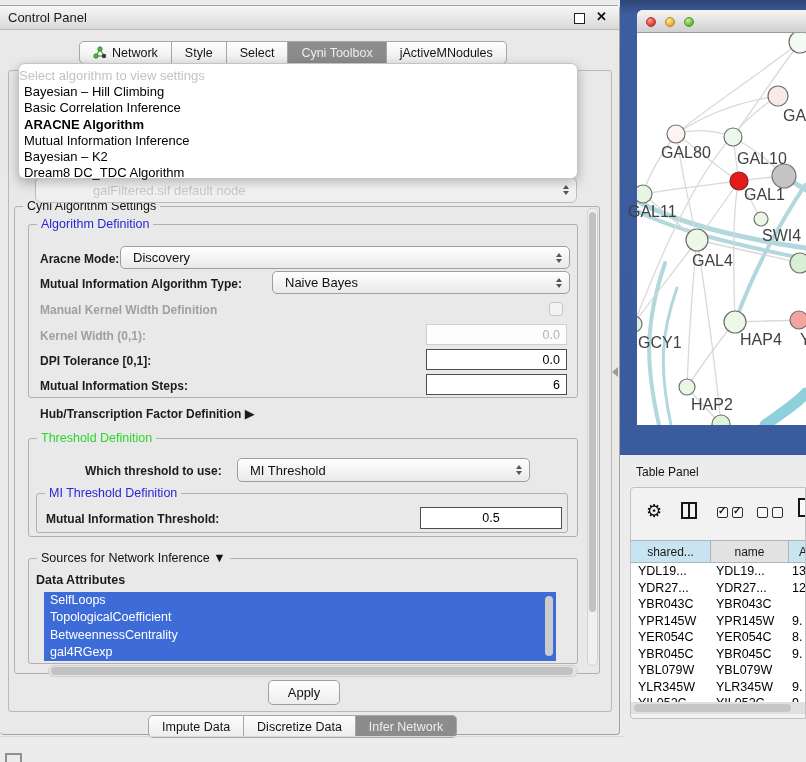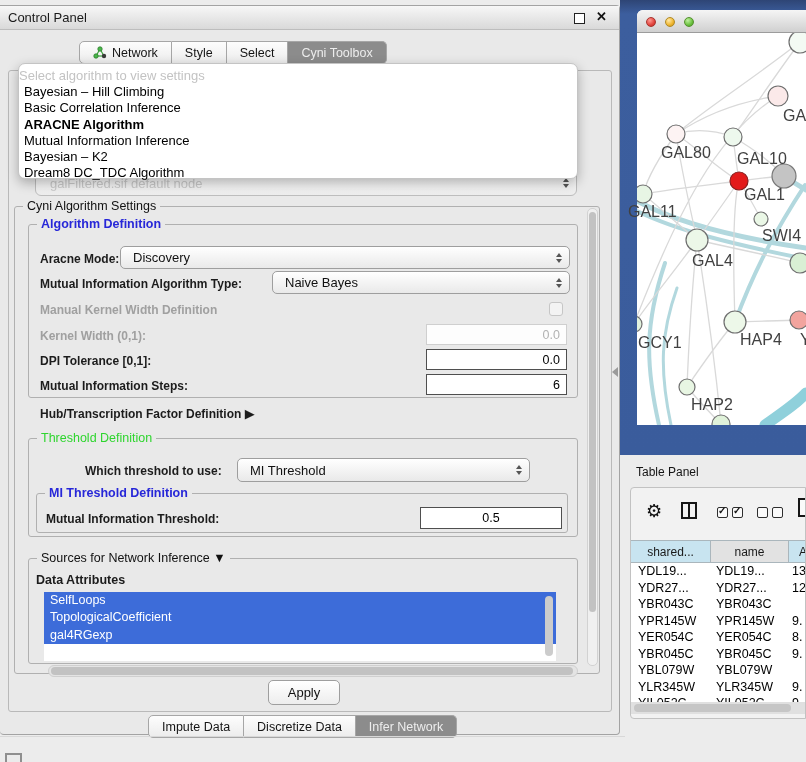--- a/index.html
+++ b/index.html
@@ -20,35 +20,35 @@
        background:linear-gradient(#fdfdfd,#ececec);border:1px solid #a6a6a6;border-left:none;box-sizing:border-box;}
   .seg:first-child{border-left:1px solid #a6a6a6;border-radius:5px 0 0 5px;}
   .seg:last-child{border-radius:0 5px 5px 0;}
   .seg.sel{background:#8c8c8c;color:#ededed;}
   .toptabs{left:79px;top:35px;}
   .bottabs{left:148px;top:709px;}
   
   .innerpanel{position:absolute;left:8px;top:64px;width:604px;height:642px;border:1px solid #b9b9b9;
               border-radius:3px;box-sizing:border-box;}
   
-  .bgcombo{position:absolute;left:35px;top:164px;width:542px;height:26px;z-index:5;
+  .bgcombo{position:absolute;left:35px;top:171px;width:542px;height:26px;z-index:5;
            background:linear-gradient(#fcfcfc,#ededed);border:1px solid #bdbdbd;border-radius:6px;
-           box-sizing:border-box;display:flex;align-items:center;}
+           box-sizing:border-box;display:flex;align-items:center;padding-left:43px;}
   .bgcombo .val{margin-left:14px;font-size:13px;color:#c9c9c9;}
   
   .popup{position:absolute;left:18px;top:57px;width:560px;height:116px;z-index:50;background:#ffffff;
          border:1px solid #c4c4c4;border-radius:7px;box-shadow:0 4px 12px rgba(0,0,0,.28);
          box-sizing:border-box;padding-top:3px;}
   .popup .ph{text-align:left;font-size:13px;color:#c3c3c3;height:17px;line-height:17px;}
   .popup .it{font-size:13px;color:#000;height:16.3px;line-height:16.3px;padding-left:5px;white-space:nowrap;}
   .popup .it.bold{font-weight:bold;}
   
   .group{position:absolute;border:1px solid #b0b0b0;border-radius:3px;box-sizing:border-box;}
   .gtitle{position:absolute;top:-8px;left:8px;background:#e9e9e9;padding:0 4px;font-size:12.5px;white-space:nowrap;}
-  .gtitle.blue{color:#2727d8;font-weight:bold;}
+  .gtitle.blue{color:#2727d8;}
   .gtitle.green{color:#2ed52e;}
   .lbl{position:absolute;font-size:12px;font-weight:bold;color:#1c1c1c;white-space:nowrap;}
   .lbl.dis{color:#a0a0a0;}
   
   .combo{position:absolute;background:linear-gradient(#ffffff,#e9e9e9);border:1px solid #9e9e9e;
          border-radius:5px;font-size:13px;display:flex;align-items:center;
          padding:0 24px 0 12px;box-sizing:border-box;color:#111;}
   .stepper{position:absolute;right:7px;top:50%;transform:translateY(-50%);display:flex;flex-direction:column;gap:2px;}
   .tri-up{width:0;height:0;border-left:3.5px solid transparent;border-right:3.5px solid transparent;border-bottom:4.5px solid #555;}
   .tri-dn{width:0;height:0;border-left:3.5px solid transparent;border-right:3.5px solid transparent;border-top:4.5px solid #555;}
@@ -143,20 +143,23 @@
       </div>
       <div class="seg">
         <span>Style</span>
       </div>
       <div class="seg">
         <span>Select</span>
       </div>
       <div class="seg sel">
         <span>Cyni Toolbox</span>
       </div>
+      <div class="seg">
+        <span>jActiveMNodules</span>
+      </div>
     </div>
 
     <div class="innerpanel"></div>
 
     <div class="bgcombo">
       <span class="val">galFiltered.sif default node</span>
       <span class="stepper">
           <span class="tri-up"></span>
           <span class="tri-dn"></span>
         </span>
@@ -246,20 +249,21 @@
       <span class="gtitle">
         <span>Sources for Network Inference</span>
         <span> ▼</span>
       </span>
     </div>
     <span class="lbl" style="left:36px;top:567px;font-size:12.5px;">Data Attributes</span>
 
     <div class="attrlist">
       <div class="li">SelfLoops</div>
       <div class="li">TopologicalCoefficient</div>
+      <div class="li">BetweennessCentrality</div>
       <div class="li">gal4RGexp</div>
     </div>
     <div class="attr-sb"></div>
 
     <div class="vsb">
         <div class="thumb"></div>
       </div>
     <div class="hsb">
         <div class="thumb"></div>
       </div>

